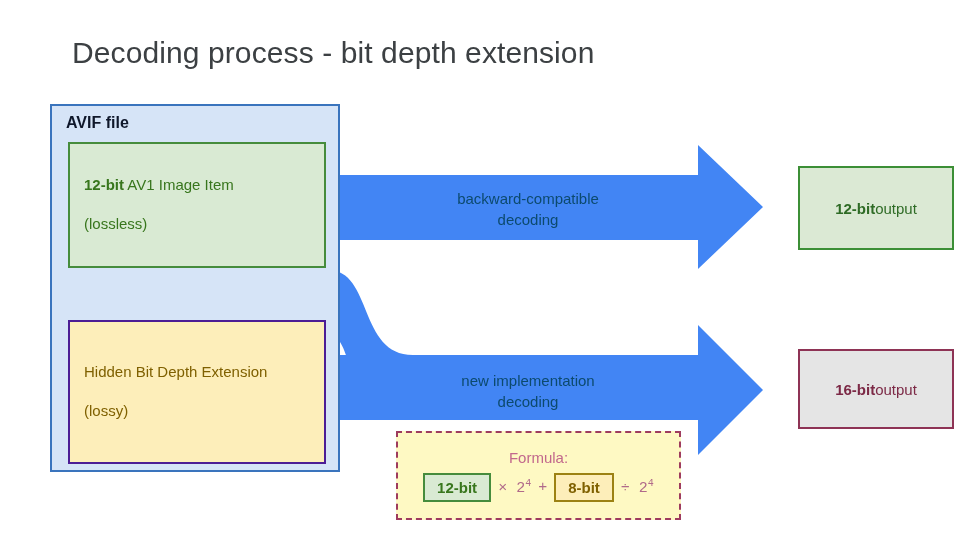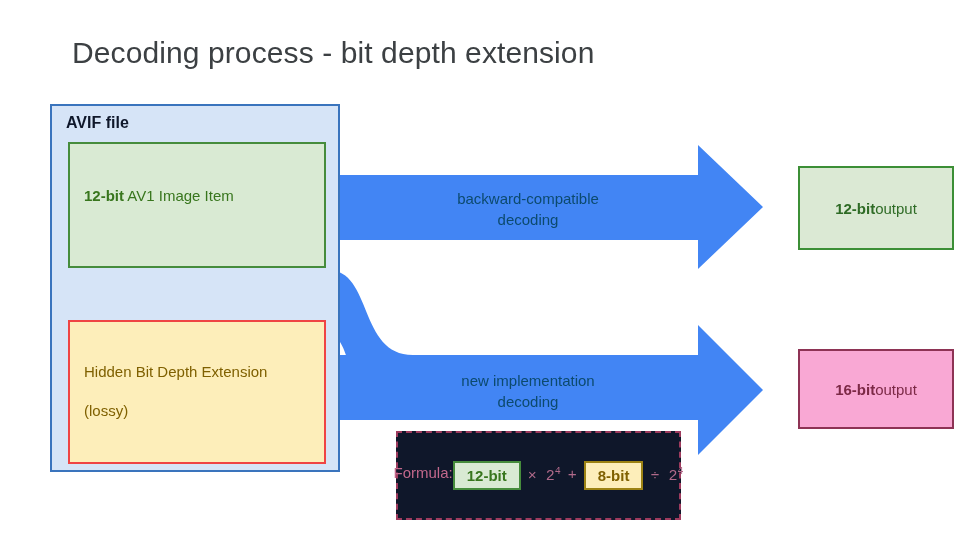--- a/index.html
+++ b/index.html
@@ -73,21 +73,21 @@
     height: 126px;
     background: #d9ead3;
     border: 2px solid #468c3c;
   }
   #yellow-item {
     left: 40px;
     top: 320px;
     width: 258px;
     height: 144px;
     background: #fdeeba;
-    border: 2px solid #ef4444;
+    border: 2px solid #4c1d95;
   }
 
   .item-line {
     font-size: 15px;
     line-height: 1.38;
     white-space: nowrap;
   }
   #green-item .item-line { color: #38761d; }
   #yellow-item .item-line { color: #7f6000; }
   .item-line b { font-weight: bold; }
@@ -141,38 +141,38 @@
     height: 84px;
     background: #dbe9d4;
     border: 2px solid #3c8f36;
     color: #2e6b25;
   }
   #out-16 {
     left: 770px;
     top: 349px;
     width: 156px;
     height: 80px;
-    background: #f9a8d4;
+    background: #e5e5e5;
     border: 2px solid #8e3355;
     color: #7c2946;
   }
   .out-box b { font-weight: bold; }
 
   
   #formula-box {
     position: absolute;
     left: 368px;
     top: 431px;
     width: 285px;
     height: 89px;
     box-sizing: border-box;
-    background: #0f172a;
+    background: #fef9c3;
     border: 2px dashed #9e3b5e;
     display: flex;
-    flex-direction: row;
+    flex-direction: column;
     align-items: center;
     justify-content: center;
   }
   #formula-title {
     font-size: 15px;
     color: #c2688c;
     margin-bottom: 7px;
   }
   #formula-row {
     display: flex;
@@ -229,20 +229,21 @@
   </div>
 
   <div id="avif-box"></div>
   <div id="avif-label">AVIF file</div>
 
   <div class="item-box" id="green-item">
     <div class="item-line">
       <b>12-bit</b><span> AV1 Image Item</span>
     </div>
     <div class="item-gap"></div>
+    <div class="item-line">(lossless)</div>
   </div>
 
   <div class="item-box" id="yellow-item">
     <div class="item-line">Hidden Bit Depth Extension</div>
     <div class="item-gap"></div>
     <div class="item-line">(lossy)</div>
   </div>
 
   <div class="out-box" id="out-12">
     <b>12-bit</b>

